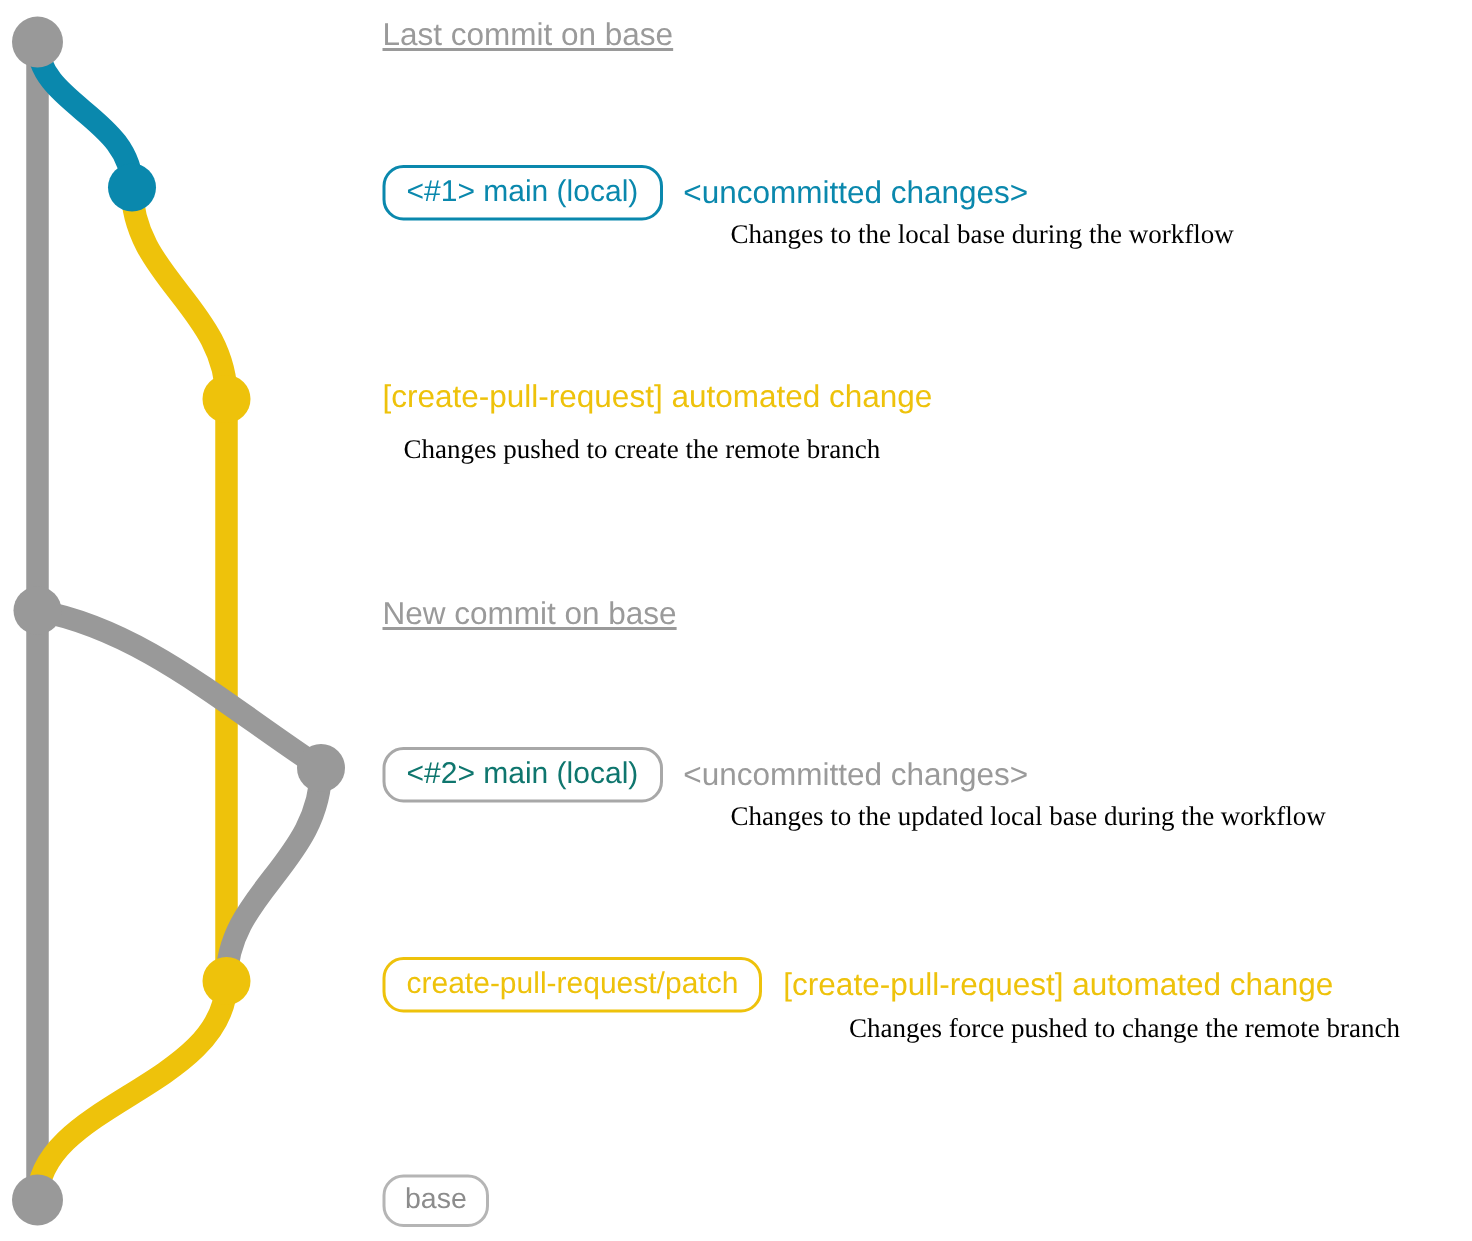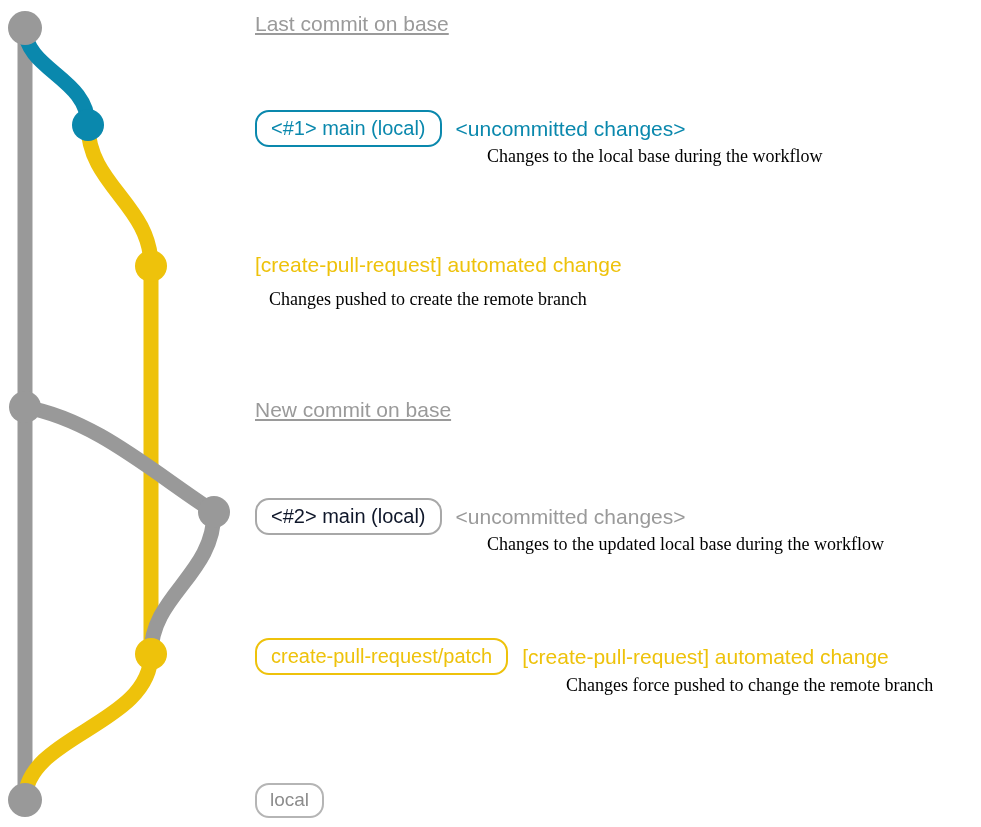--- a/index.html
+++ b/index.html
@@ -38,21 +38,21 @@
     border-radius: 14px;
     padding: 5px 14px 6px 14px;
     font-size: 20px;
     line-height: 22px;
     color: #999999;
     background: #ffffff;
     font-family: "Liberation Sans", sans-serif;
   }
   .chip.blue   { border-color: #0a88ad; color: #0a88ad; }
   .chip.yellow { border-color: #eec20b; color: #eec20b; text-align: right; }
-  .chip.gray   { border-color: #a8a8a8; color: #0f172a; }
+  .chip.gray   { border-color: #a8a8a8; color: #0f766e; }
   .chip.small  { font-size: 19px; padding: 4px 13px 5px 13px; border-color: #b5b5b5; color: #8c8c8c; }
 
   
   .subject {
     font-size: 21px;
     line-height: 24px;
     margin-left: 14px;
     font-family: "Liberation Sans", sans-serif;
   }
   .subject.blue   { color: #0a88ad; }
@@ -130,14 +130,14 @@
 </div>
 <div class="note" style="left:487px; top:534px;">Changes to the updated local base during the workflow</div>
 
 <div class="row" style="left:255px; top:638px;">
   <span class="chip yellow">create-pull-request/patch</span>
   <span class="subject yellow">[create-pull-request] automated change</span>
 </div>
 <div class="note" style="left:566px; top:675px;">Changes force pushed to change the remote branch</div>
 
 <div class="row" style="left:255px; top:783px;">
-  <span class="chip small">local</span>
+  <span class="chip small">base</span>
 </div>
 
 </body></html>

